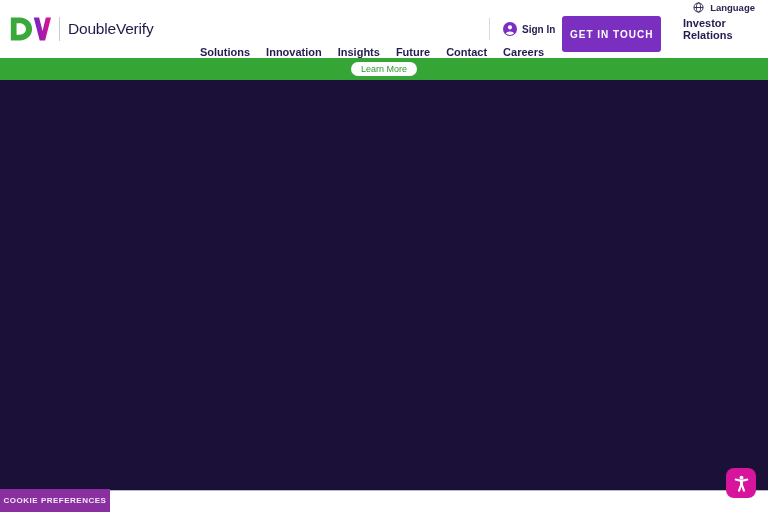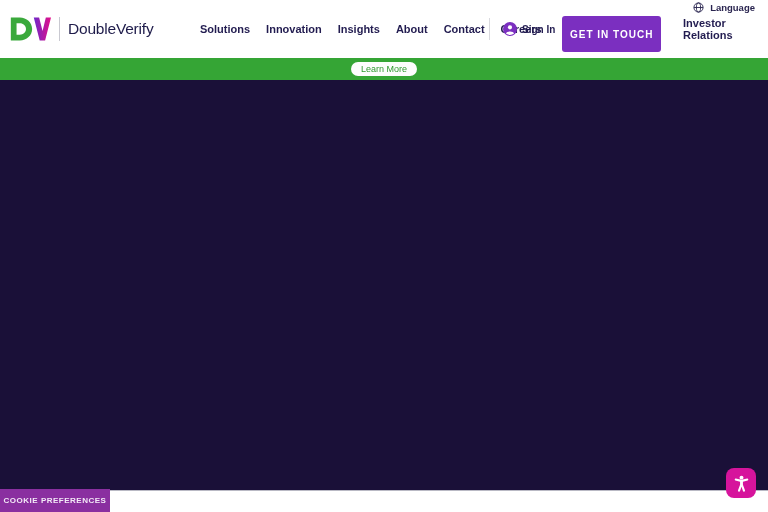--- a/index.html
+++ b/index.html
@@ -6,21 +6,21 @@
   html,body { width:768px; height:512px; background:#fff; }
   body { font-family:"Liberation Sans", sans-serif; overflow:hidden; }
   .page { position:relative; width:768px; height:512px; background:#fff; }
 
   
   .header { position:absolute; left:0; top:0; width:768px; height:58px; background:#fff; }
   .logo { position:absolute; left:10px; top:0; height:58px; display:flex; align-items:center; gap:8px; cursor:pointer; }
   .logo-divider { width:1px; height:24px; background:#c9c9d1; }
   .logo-text { font-size:15.5px; color:#1e1b4a; font-weight:500; letter-spacing:-0.2px; }
 
-  .nav { position:absolute; left:200px; top:0; height:58px; display:flex; align-items:center; gap:16px; }
+  .nav { position:absolute; left:200px; top:0; height:58px; display:flex; align-items:flex-end; gap:16px; }
   .nav-item { font-size:11px; font-weight:700; color:#221c50; text-decoration:none; cursor:pointer; }
 
   .header-divider { position:absolute; left:489px; top:18px; width:1px; height:22px; background:#d9d9de; }
 
   .signin { position:absolute; left:503px; top:0; height:58px; display:flex; align-items:center; gap:5px; cursor:pointer; }
   .signin-label { font-size:10px; font-weight:700; color:#221c50; }
 
   .cta { position:absolute; left:562px; top:16px; height:36px; padding:0 8px; background:#7b2fc0; color:#fff;
          border:none; border-radius:3px; font-family:"Liberation Sans", sans-serif; font-size:10px; font-weight:700;
          letter-spacing:1px; cursor:pointer; }
@@ -71,21 +71,21 @@
         </svg>
       </span>
       <span class="logo-divider"></span>
       <span class="logo-text">DoubleVerify</span>
     </a>
 
     <nav class="nav">
       <a class="nav-item">Solutions</a>
       <a class="nav-item">Innovation</a>
       <a class="nav-item">Insights</a>
-      <a class="nav-item">About</a>
+      <a class="nav-item">Future</a>
       <a class="nav-item">Contact</a>
       <a class="nav-item">Careers</a>
     </nav>
 
     <div class="header-divider"></div>
 
     <a class="signin">
       <span style="display:flex;">
         <svg width="14" height="14" viewBox="0 0 14 14">
           <circle cx="7" cy="7" r="7" fill="#7b2fc0"></circle>

